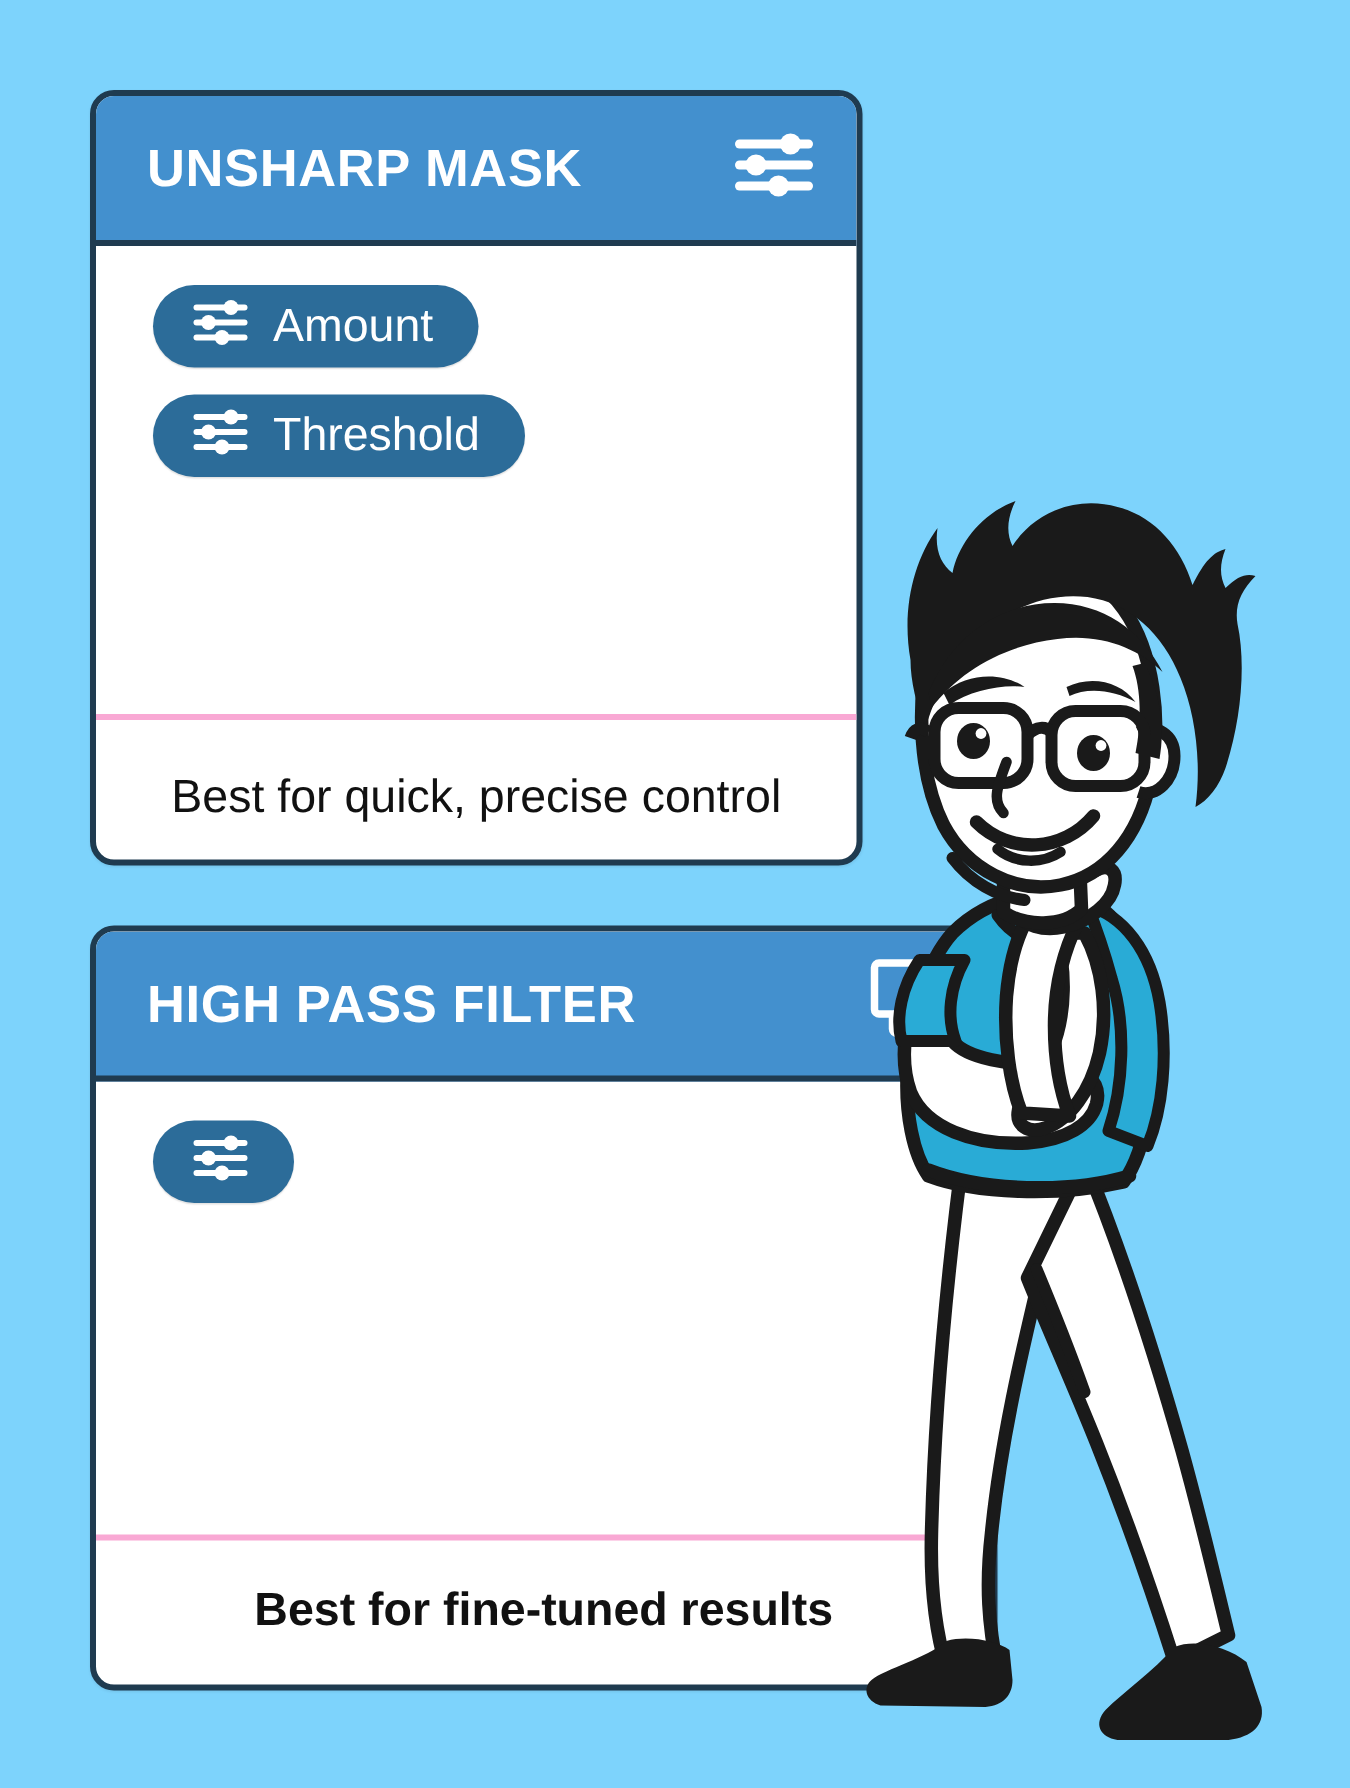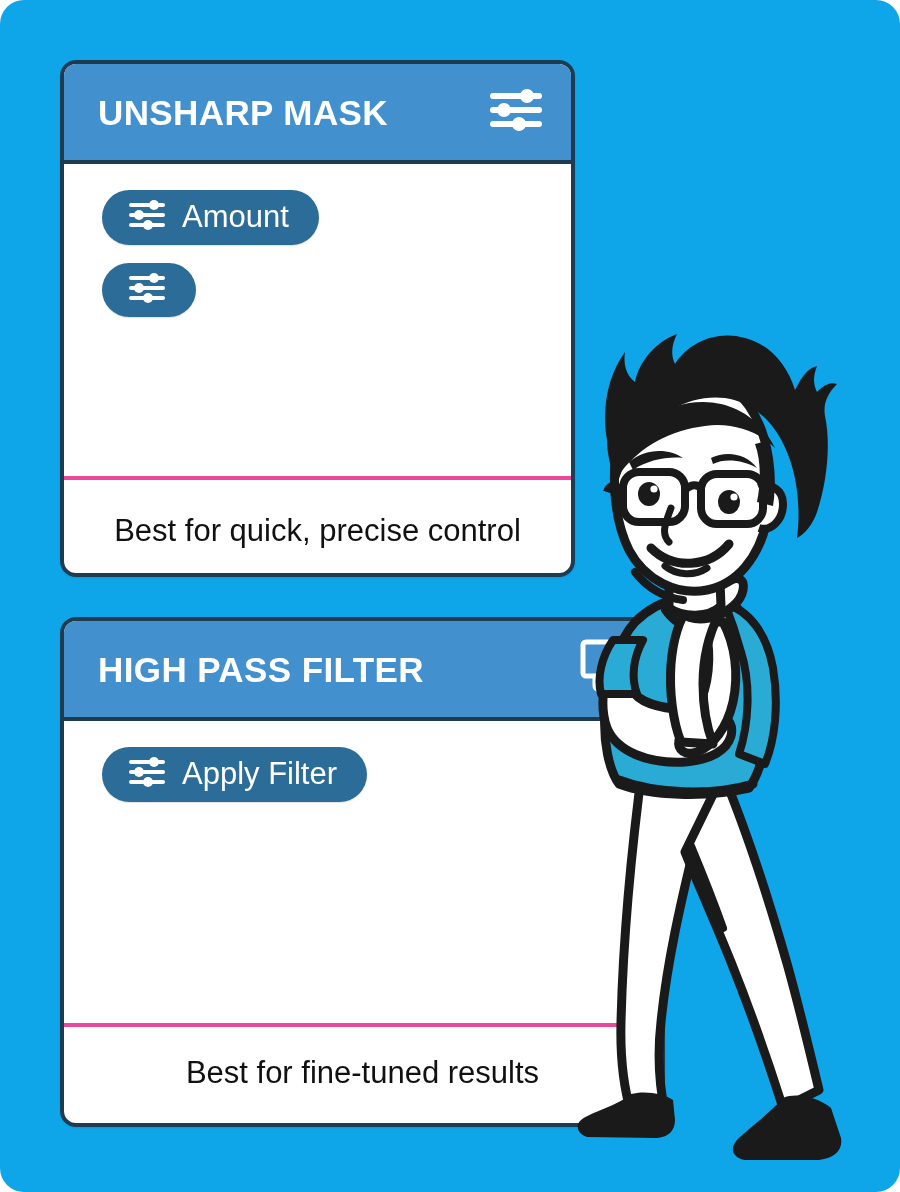--- a/index.html
+++ b/index.html
@@ -12,22 +12,21 @@
     height: 1192px;
     position: relative;
     overflow: hidden;
     font-family: "Liberation Sans", sans-serif;
     -webkit-font-smoothing: antialiased;
   }
 
   .canvas {
     position: absolute;
     inset: 0;
-    background: #0ea5e9;
-    border-radius: 24px;
+    background: #7dd3fc;
   }
 
   
   .card {
     position: absolute;
     background: #ffffff;
     border: 4px solid #1f3b50;
     border-radius: 16px;
     box-sizing: border-box;
     overflow: hidden;
@@ -86,28 +85,28 @@
     line-height: 1.18;
     white-space: nowrap;
   }
   .pill-icon {
     display: block;
     flex: 0 0 auto;
   }
 
   
   .card-footer {
-    border-top: 4px solid #ec4899;
+    border-top: 4px solid #f9a8d4;
     display: flex;
     align-items: center;
     justify-content: center;
     box-sizing: border-box;
   }
   #card-unsharp .card-footer { height: 106px; }
-  #card-highpass .card-footer { height: 96px; }
+  #card-highpass .card-footer { height: 96px; font-weight: bold; }
   .footer-text {
     color: #111111;
     font-size: 31px;
     line-height: 1.2;
     white-space: nowrap;
   }
 
   
   #illustration {
     position: absolute;
@@ -168,20 +167,21 @@
               <g stroke="#ffffff" stroke-width="4" stroke-linecap="round">
                 <line x1="3" y1="6" x2="35" y2="6"></line>
                 <line x1="3" y1="16" x2="35" y2="16"></line>
                 <line x1="3" y1="26" x2="35" y2="26"></line>
               </g>
               <circle cx="26" cy="6" r="5" fill="#ffffff"></circle>
               <circle cx="11" cy="16" r="5" fill="#ffffff"></circle>
               <circle cx="20" cy="26" r="5" fill="#ffffff"></circle>
             </svg>
           </span>
+          <span class="pill-label">Threshold</span>
         </div>
       </div>
 
     </div>
 
     <div class="card-footer">
       <div class="footer-text">Best for quick, precise control</div>
     </div>
   </div>
 
@@ -207,21 +207,20 @@
               <g stroke="#ffffff" stroke-width="4" stroke-linecap="round">
                 <line x1="3" y1="6" x2="35" y2="6"></line>
                 <line x1="3" y1="16" x2="35" y2="16"></line>
                 <line x1="3" y1="26" x2="35" y2="26"></line>
               </g>
               <circle cx="26" cy="6" r="5" fill="#ffffff"></circle>
               <circle cx="11" cy="16" r="5" fill="#ffffff"></circle>
               <circle cx="20" cy="26" r="5" fill="#ffffff"></circle>
             </svg>
           </span>
-          <span class="pill-label">Apply Filter</span>
         </div>
       </div>
 
 
     </div>
 
     <div class="card-footer">
       <div class="footer-text">Best for fine-tuned results</div>
     </div>
   </div>

